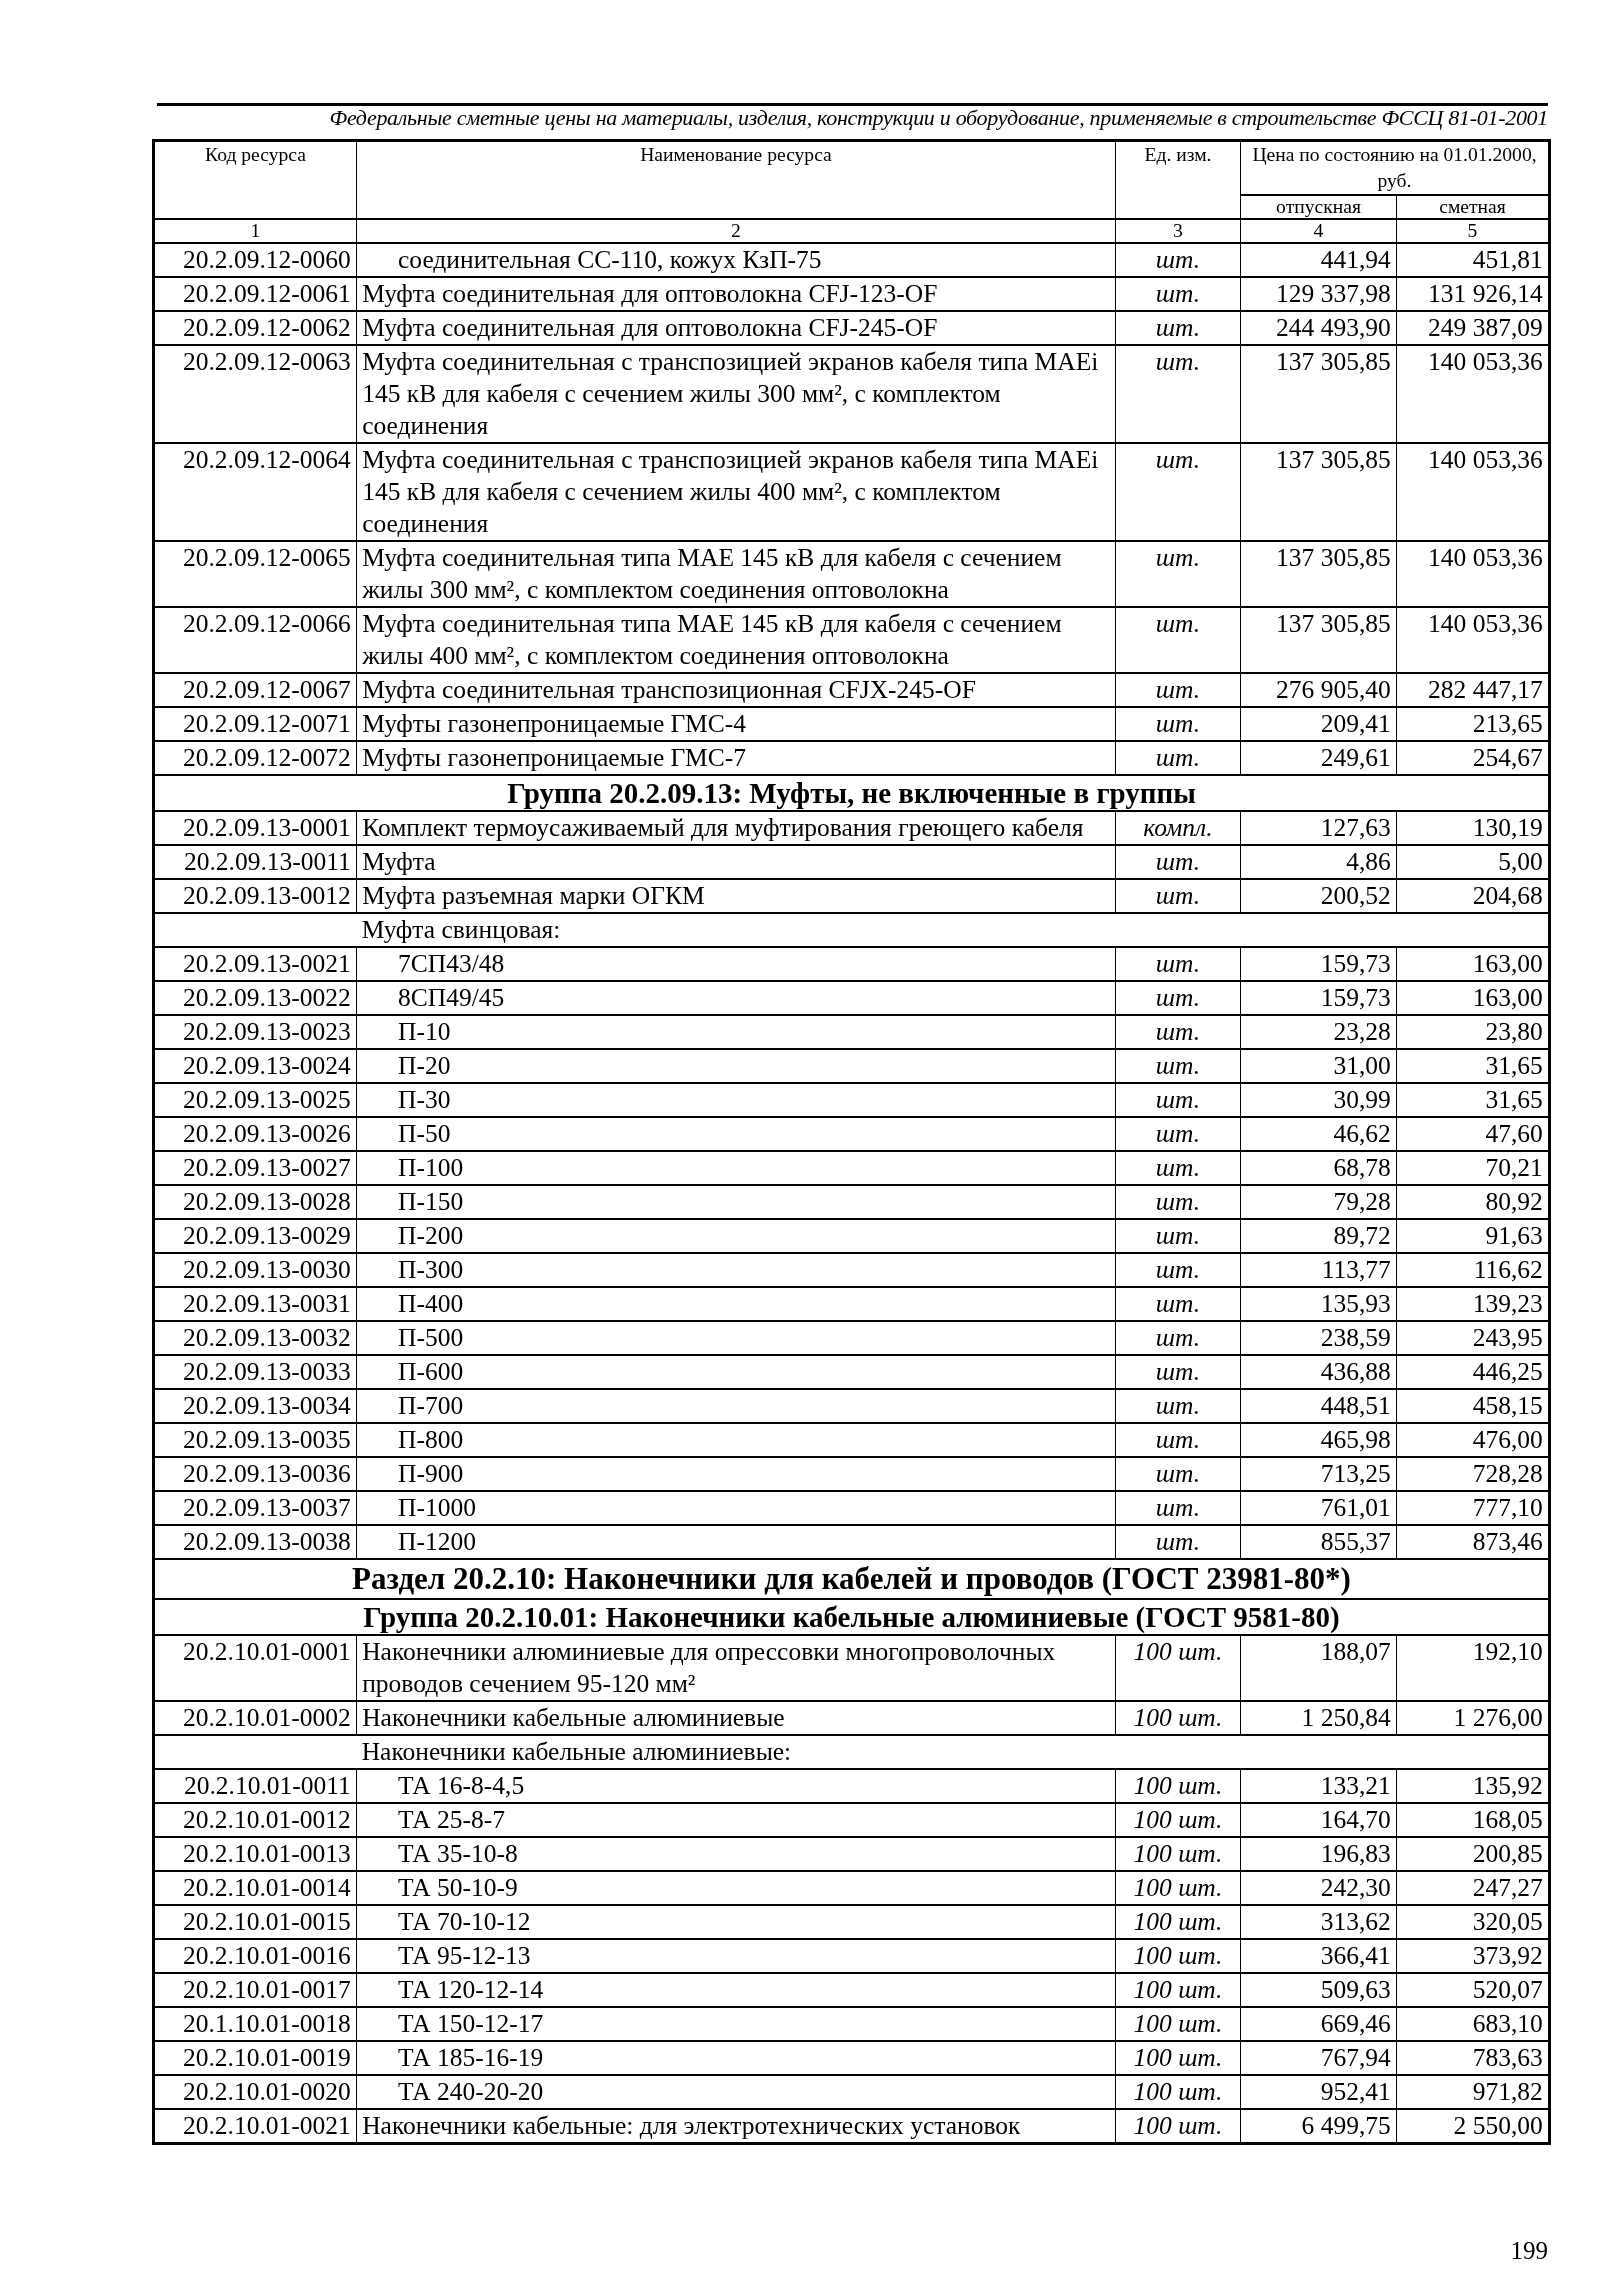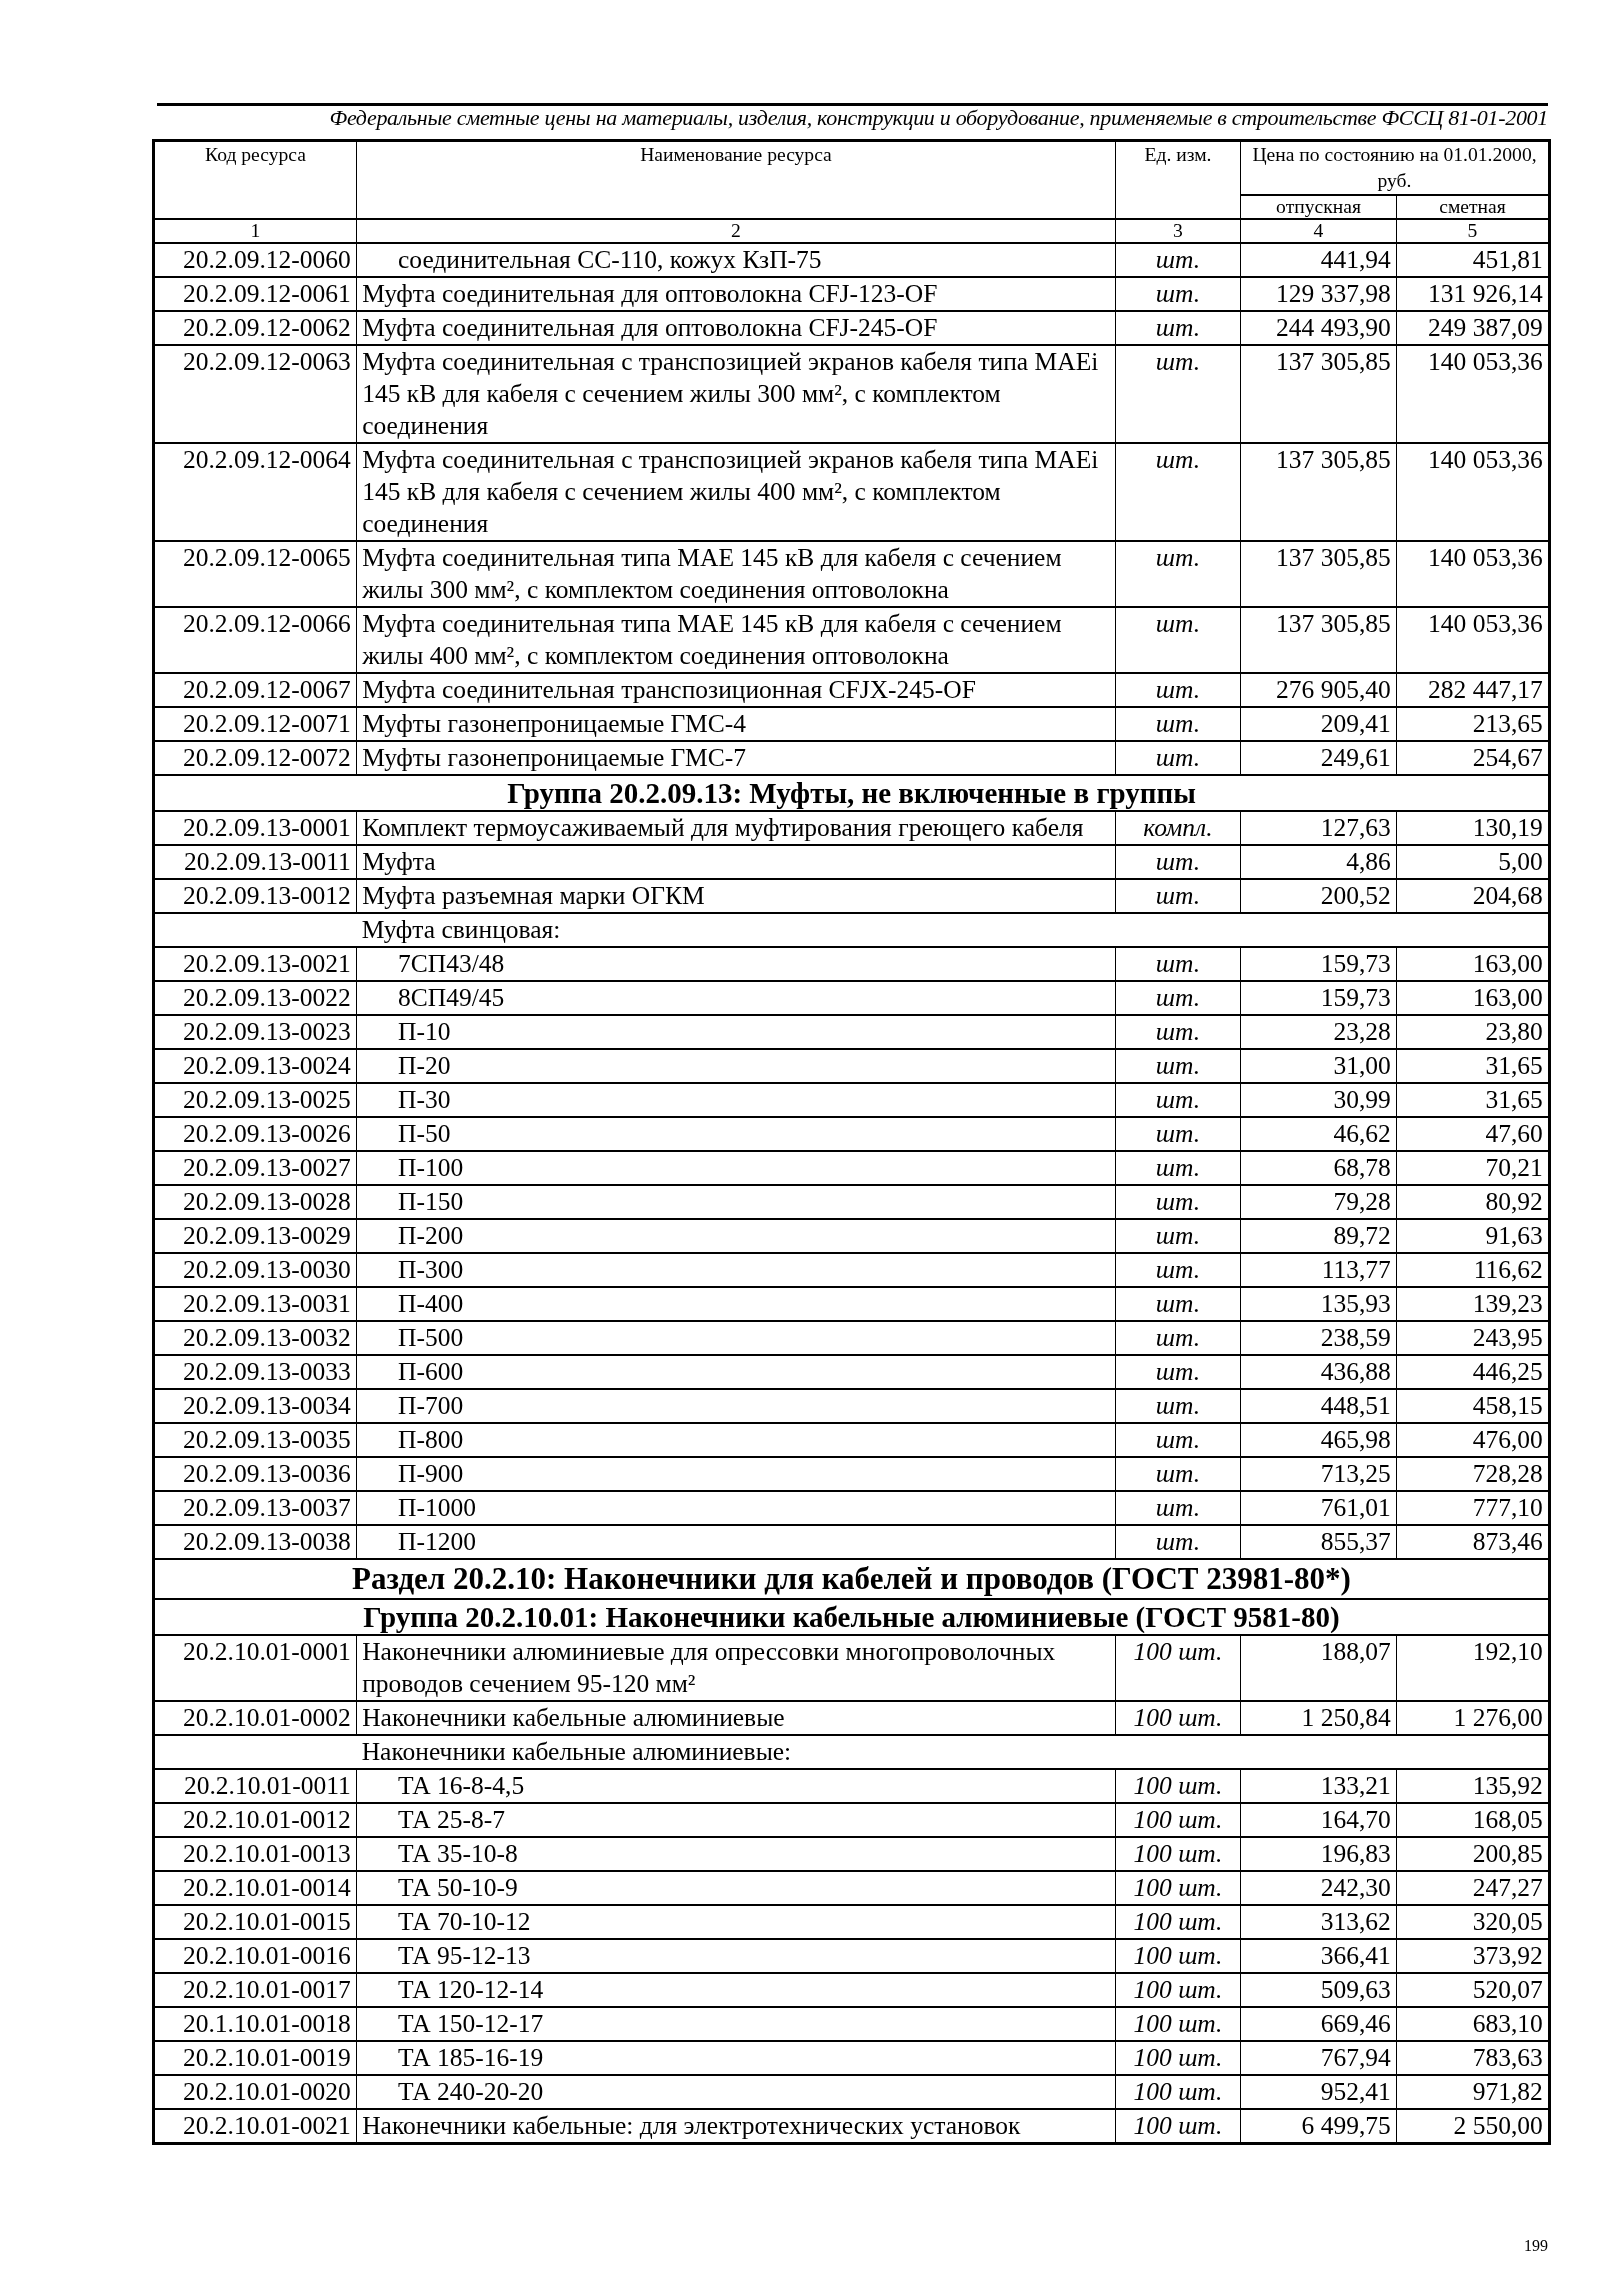--- a/index.html
+++ b/index.html
@@ -31,21 +31,21 @@
   thead tr.hdr-sub th { height: 22px; line-height: 22px; }
   thead tr.hdr-num th { height: 22px; line-height: 22px; font-size: 19.6px; }
   td.code { text-align: right; white-space: nowrap; padding-left: 3.9px; padding-right: 1.3px; }
   td.name { text-align: left; }
   td.name.indent { padding-left: 41px; }
   td.unit { text-align: center; white-space: nowrap; font-style: italic; }
   td.num { text-align: right; white-space: nowrap; }
   tr.group td { text-align: center; font-weight: bold; font-size: 29px; line-height: 34px; }
   tr.section td { text-align: center; font-weight: bold; font-size: 31px; line-height: 38px; }
   tr.subhead td.name { padding-left: 5.2px; }
-  .page-number { position: absolute; right: 75px; top: 2237px; font-size: 16px; }
+  .page-number { position: absolute; right: 75px; top: 2237px; font-size: 25px; }
 </style>
 </head>
 <body>
 
 <div class="running-header">Федеральные сметные цены на материалы, изделия, конструкции и оборудование, применяемые в строительстве ФССЦ 81-01-2001</div>
 <div class="header-rule"></div>
 
 <table class="price-table">
   <colgroup>
     <col class="c1">

